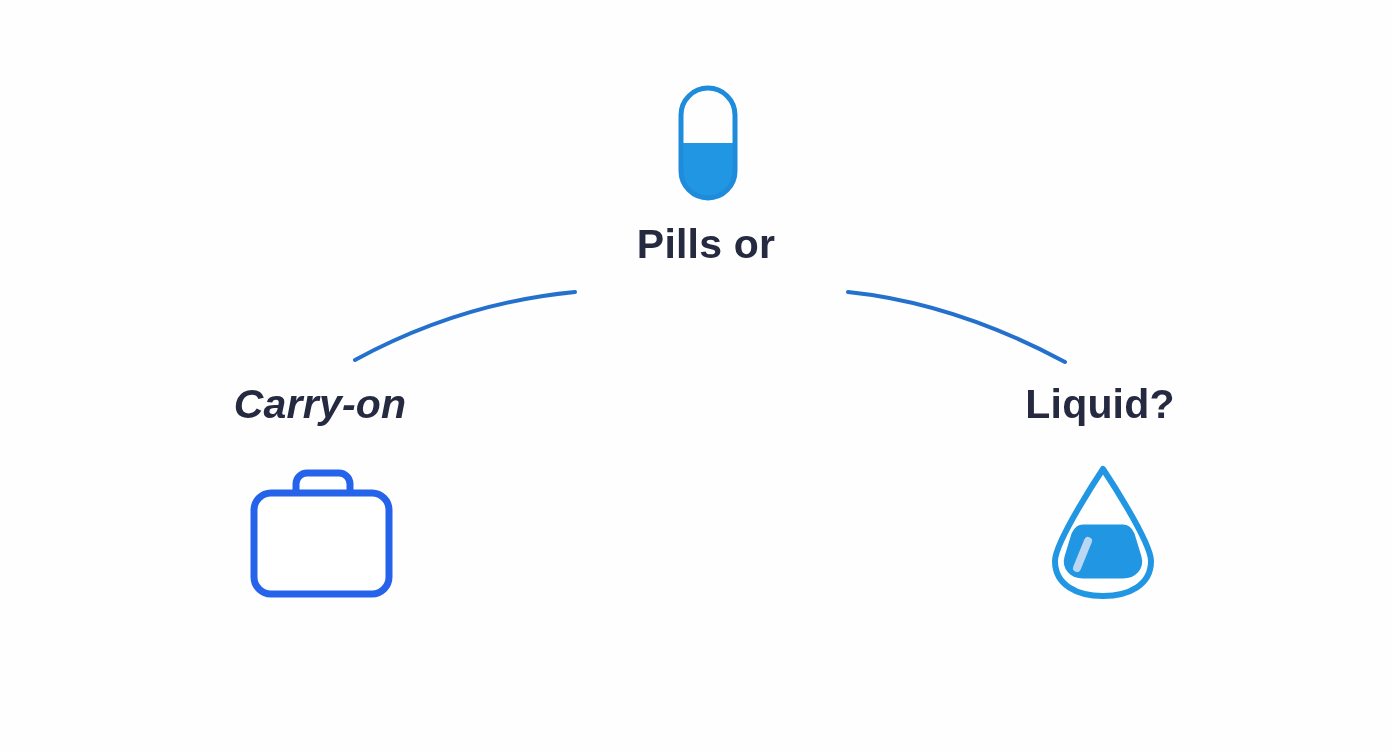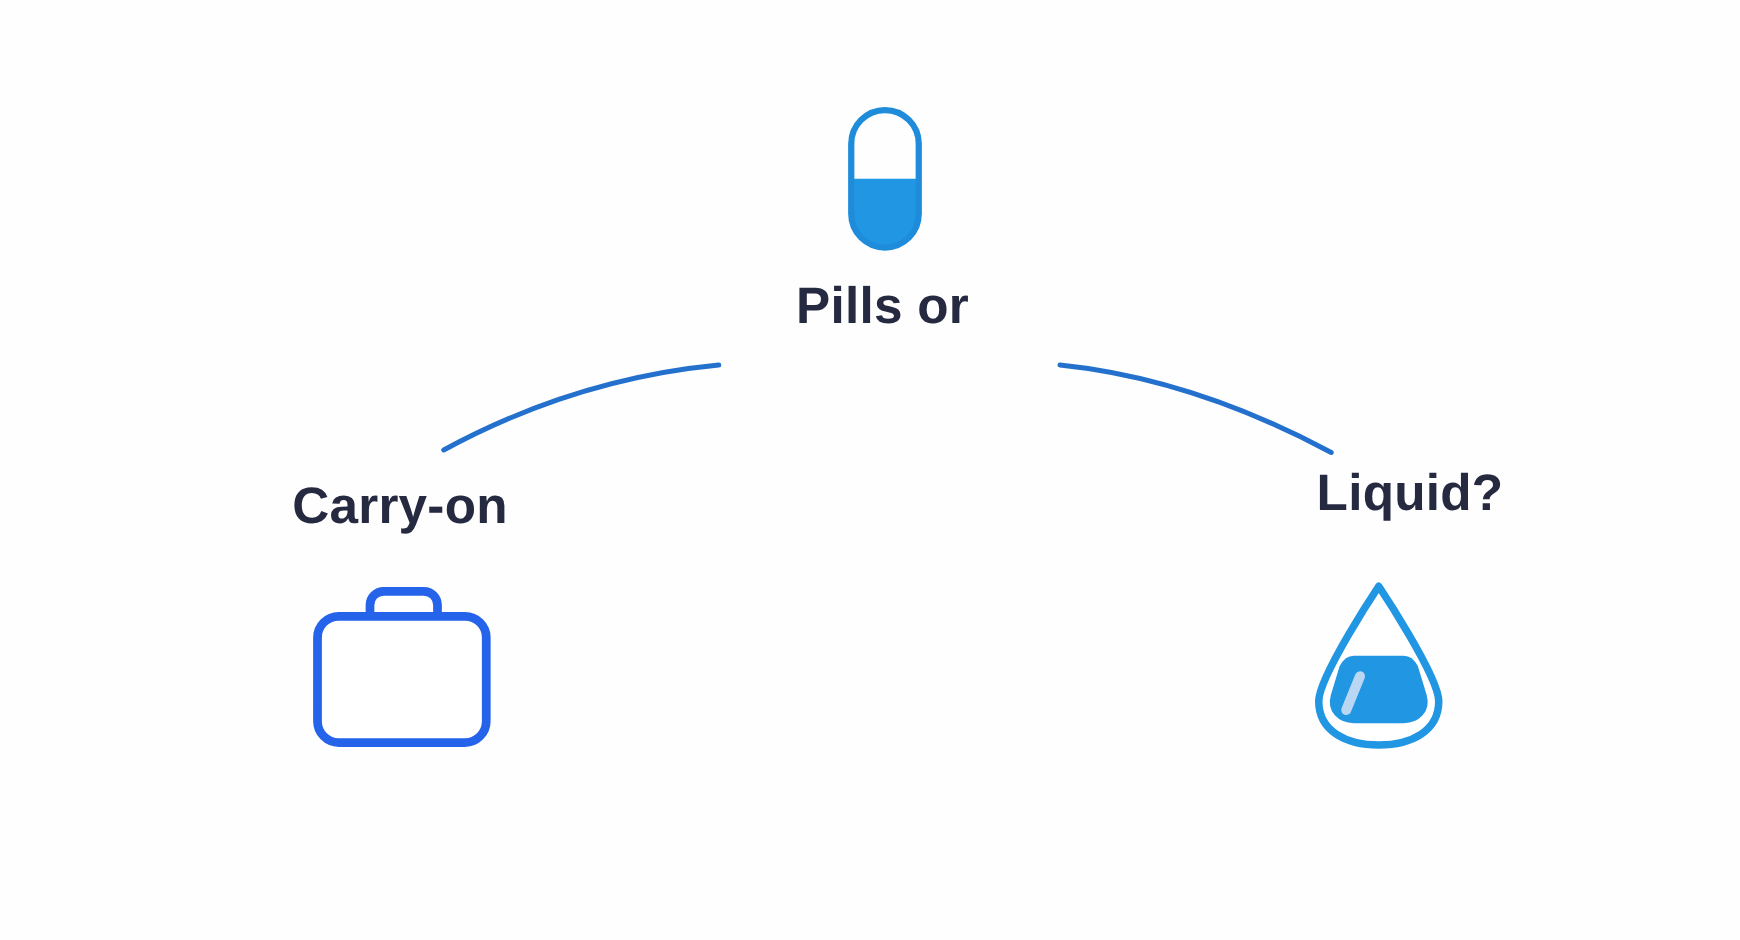--- a/index.html
+++ b/index.html
@@ -92,30 +92,30 @@
     <svg viewBox="0 0 60 116" width="60" height="116">
       <path class="pill-fill" d="M3,58 L57,58 L57,86 A27,27 0 0 1 3,86 Z"></path>
       <rect class="pill-outline" x="3" y="3" width="54" height="110" rx="27"></rect>
     </svg>
   </div>
 
   <div class="node-label" style="left:706px; top:217px;">
     <span class="line">Pills or</span>
   </div>
 
-  <div class="node-label" style="left:320px; top:381px;">Carry-on</div>
+  <div class="node-label" style="left:320px; top:381px;font-style:italic;">Carry-on</div>
 
   <div class="icon-box" style="left:250px; top:469px; width:143px; height:129px;">
     <svg viewBox="0 0 143 129" width="143" height="129">
       <rect class="case-stroke" x="46" y="4" width="54" height="36" rx="11"></rect>
       <rect class="case-stroke" x="4" y="24" width="135" height="101" rx="17"></rect>
     </svg>
   </div>
 
-  <div class="node-label" style="left:1100px; top:371px;margin-left:28px;">Liquid?</div>
+  <div class="node-label" style="left:1100px; top:381px;">Liquid?</div>
 
   <div class="icon-box" style="left:1048px; top:464px; width:110px; height:137px;">
     <svg viewBox="0 0 110 137" width="110" height="137">
       <path class="drop-outline" d="M55,5 C55,5 103,77 103,97 C103,121 81,132 55,132 C29,132 7,121 7,97 C7,77 55,5 55,5 Z"></path>
       <path class="drop-liquid" d="M35,63 L75,63 C79,63 82,66 84,70 L91,93 C94,104 86,112 75,112 L35,112 C24,112 16,104 19,93 L26,70 C28,66 31,63 35,63 Z"></path>
       <path class="drop-highlight" d="M40,77 L29,104"></path>
     </svg>
   </div>
 
 </div>

